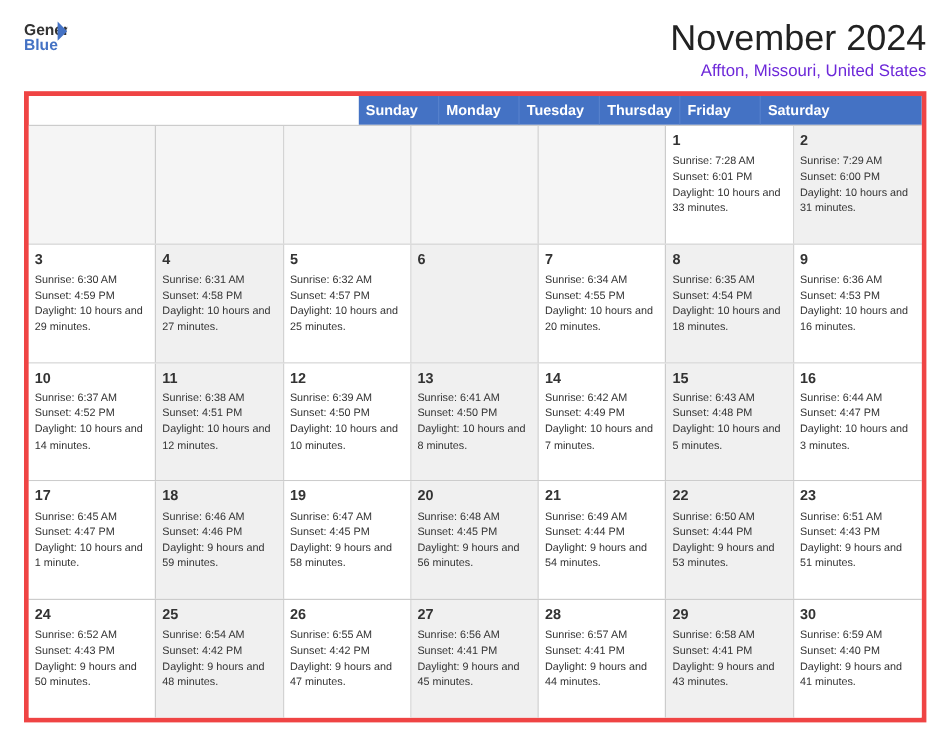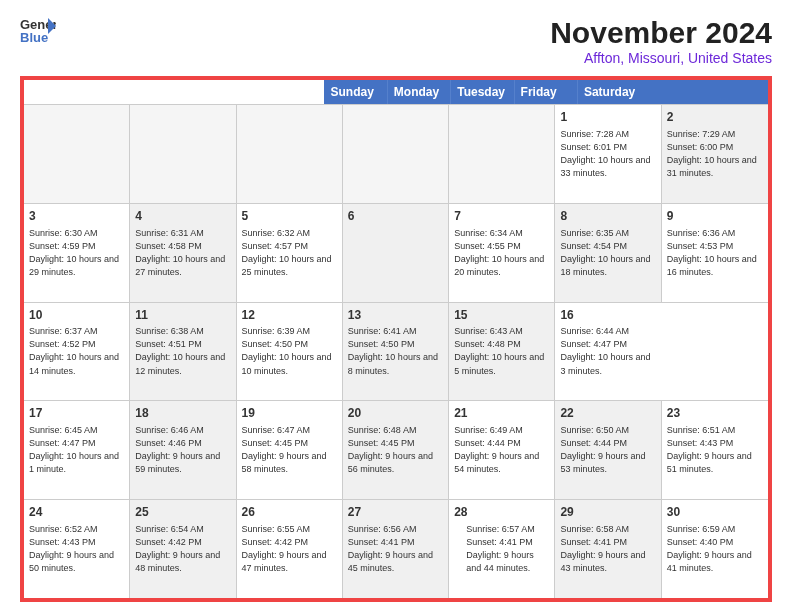--- a/index.html
+++ b/index.html
@@ -30,21 +30,21 @@
     }
     .logo-icon {
       width: 36px;
       height: 30px;
     }
     .title-block {
       text-align: right;
     }
     .month-title {
       font-size: 30px;
-      font-weight: bold;
+      font-weight: normal;
       color: #222;
       margin-left: 44px;
     }
     .location {
       font-size: 14px;
       color: #6d28d9;
     }
     .calendar {
       flex: 1;
       display: flex;
@@ -117,20 +117,21 @@
       <div class="month-title">November 2024</div>
       <div class="location">Affton, Missouri, United States</div>
     </div>
   </div>
 
   <div class="calendar">
     <div class="cal-header">
     <div class="cal-header-cell">Sunday</div>
         <div class="cal-header-cell">Monday</div>
         <div class="cal-header-cell">Tuesday</div>
+        <div class="cal-header-cell">Thursday</div>
         <div class="cal-header-cell">Friday</div>
         <div class="cal-header-cell">Saturday</div>
       </div>
     <div class="cal-body">
     <div class="cal-row">
           <div class="cal-cell empty"></div>
           <div class="cal-cell empty"></div>
           <div class="cal-cell empty"></div>
           <div class="cal-cell empty"></div>
           <div class="cal-cell empty"></div>
@@ -206,20 +207,26 @@
             <div class="cell-text" style="white-space: pre-line;">Sunrise: 6:39 AM
 Sunset: 4:50 PM
 Daylight: 10 hours and 10 minutes.</div>
           </div>
           <div class="cal-cell shaded">
             <span class="day-num">13</span>
             <div class="cell-text" style="white-space: pre-line;">Sunrise: 6:41 AM
 Sunset: 4:50 PM
 Daylight: 10 hours and 8 minutes.</div>
           </div>
+          <div class="cal-cell">
+            <span class="day-num">14</span>
+            <div class="cell-text" style="white-space: pre-line;">Sunrise: 6:42 AM
+Sunset: 4:49 PM
+Daylight: 10 hours and 7 minutes.</div>
+          </div>
           <div class="cal-cell shaded">
             <span class="day-num">15</span>
             <div class="cell-text" style="white-space: pre-line;">Sunrise: 6:43 AM
 Sunset: 4:48 PM
 Daylight: 10 hours and 5 minutes.</div>
           </div>
           <div class="cal-cell">
             <span class="day-num">16</span>
             <div class="cell-text" style="white-space: pre-line;">Sunrise: 6:44 AM
 Sunset: 4:47 PM
@@ -290,21 +297,21 @@
 Daylight: 9 hours and 47 minutes.</div>
           </div>
           <div class="cal-cell shaded">
             <span class="day-num">27</span>
             <div class="cell-text" style="white-space: pre-line;">Sunrise: 6:56 AM
 Sunset: 4:41 PM
 Daylight: 9 hours and 45 minutes.</div>
           </div>
           <div class="cal-cell">
             <span class="day-num">28</span>
-            <div class="cell-text" style="white-space: pre-line; margin-left: 12px;">Sunrise: 6:57 AM
+            <div class="cell-text" style="white-space: pre-line;">Sunrise: 6:57 AM
 Sunset: 4:41 PM
 Daylight: 9 hours and 44 minutes.</div>
           </div>
           <div class="cal-cell shaded">
             <span class="day-num">29</span>
             <div class="cell-text" style="white-space: pre-line;">Sunrise: 6:58 AM
 Sunset: 4:41 PM
 Daylight: 9 hours and 43 minutes.</div>
           </div>
           <div class="cal-cell">

